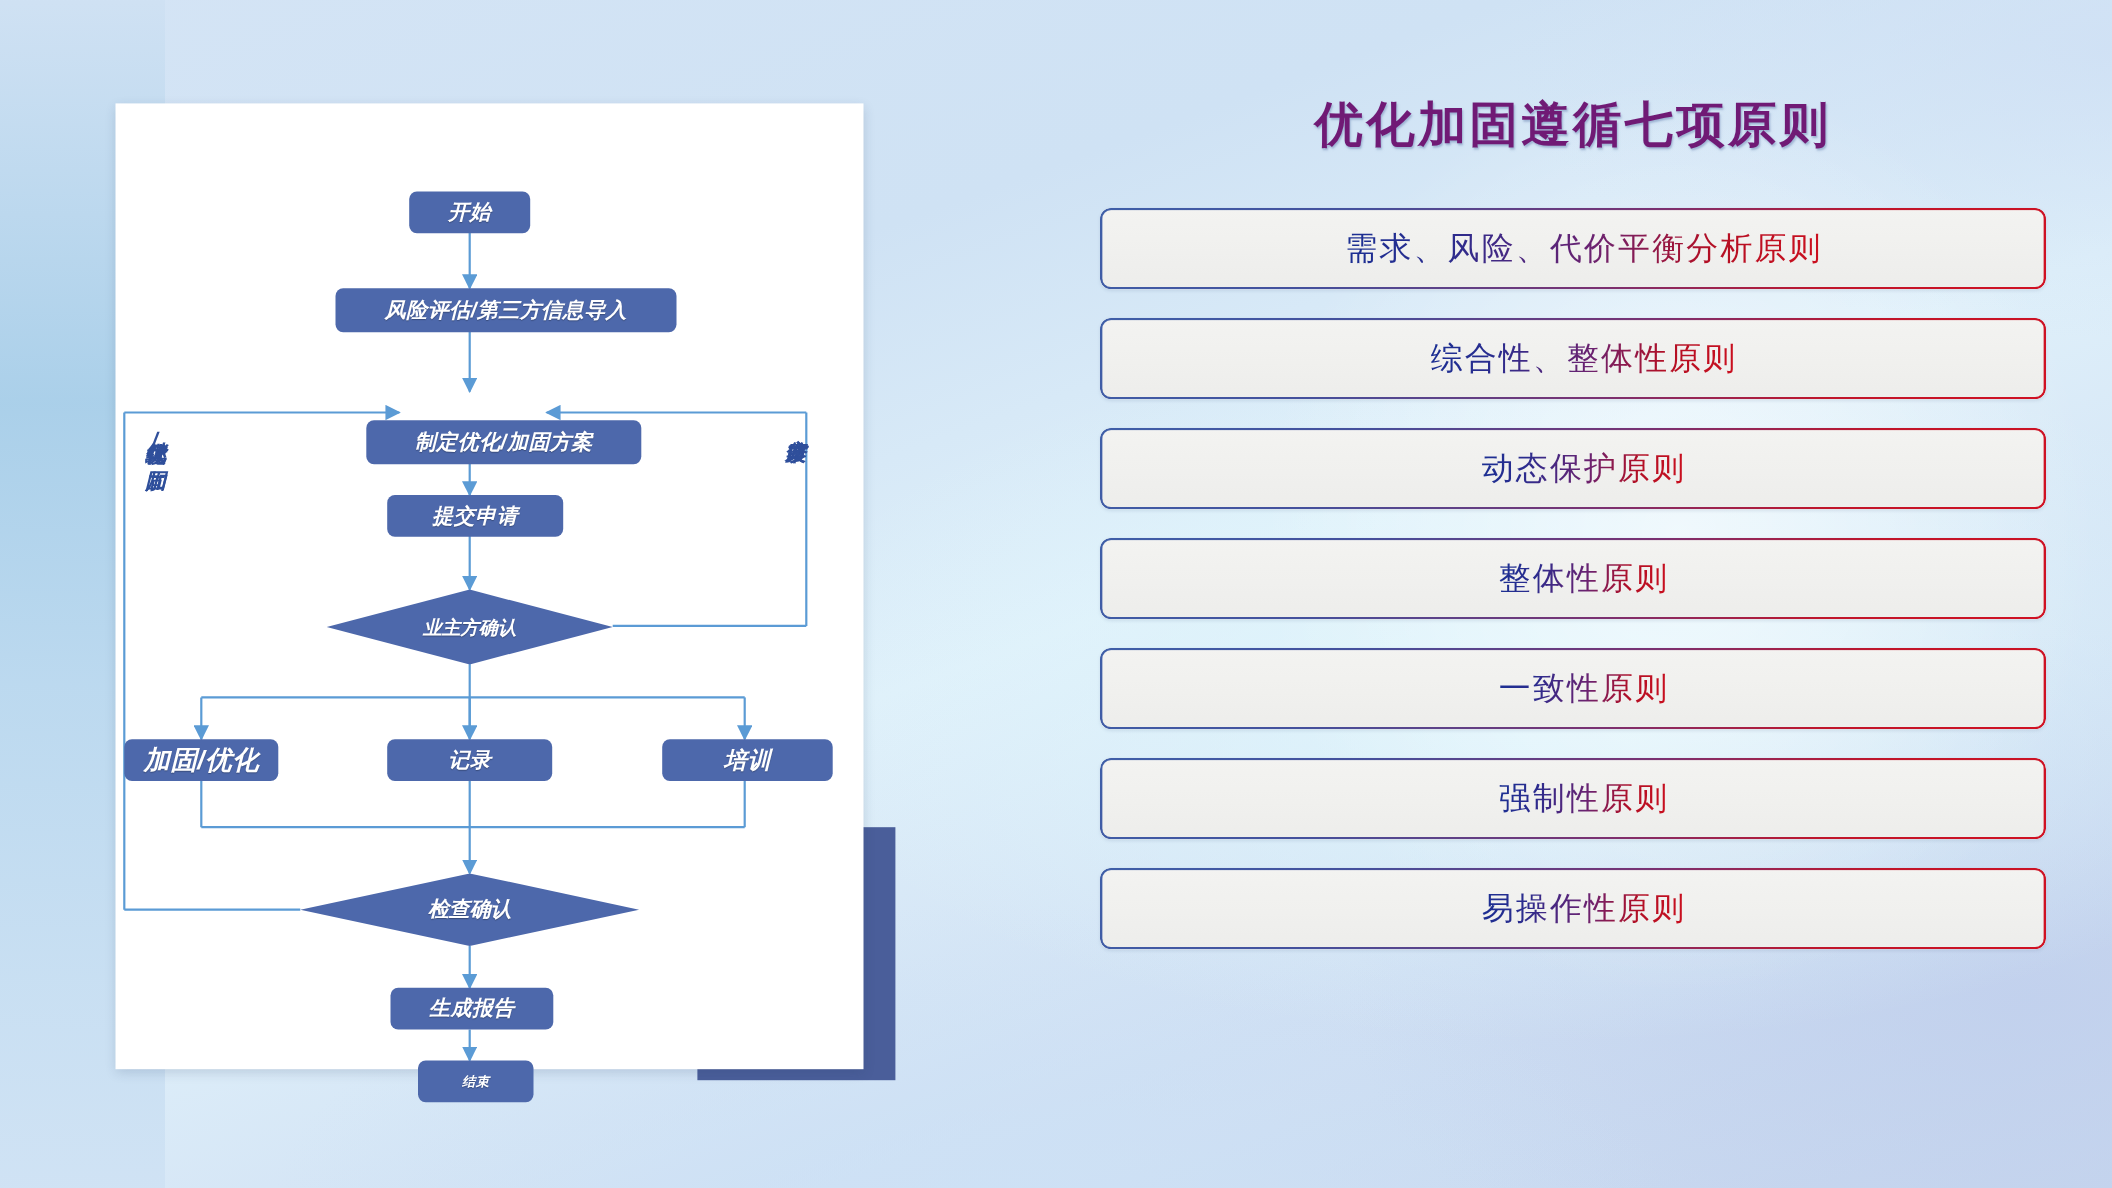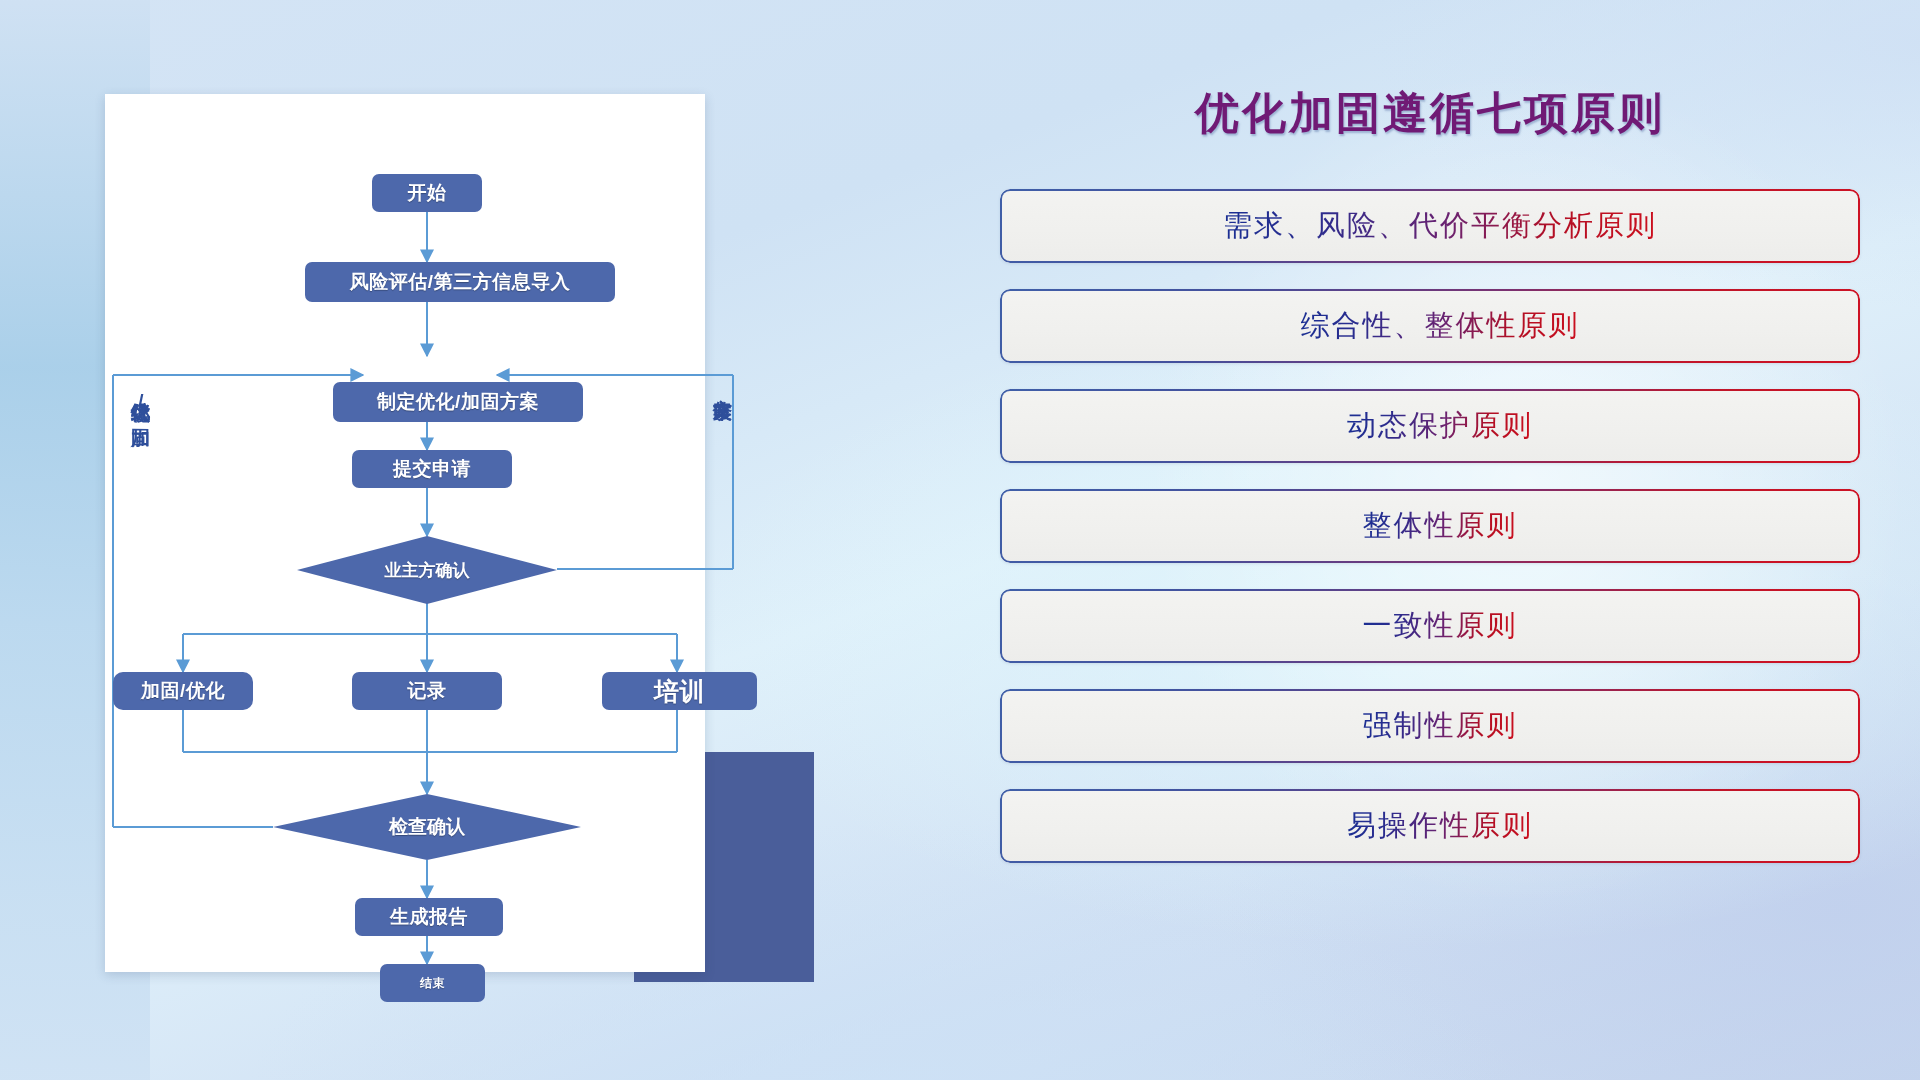--- a/index.html
+++ b/index.html
@@ -32,23 +32,24 @@
     position:absolute; left:56%; top:-12%; width:56%; height:124%;
     background:radial-gradient(ellipse 52% 46% at 42% 46%, rgba(255,255,255,.55) 0%, rgba(255,255,255,0) 68%);
   }
 
   
   #card-shadow{
     position:absolute; left:634px; top:752px; width:180px; height:230px;
     background:#4a5e9a; z-index:1;
   }
   #flow-card{
-    position:absolute; left:105px; top:94px; width:600px; height:878px;
+    position:absolute; left:105px; top:94px; width:680px; height:878px;
     background:#ffffff; z-index:2;
     box-shadow:0 3px 10px rgba(40,60,100,.18);
+    font-style:italic;
   }
   #flow-svg{ position:absolute; left:0; top:0; width:680px; height:878px; }
 
   .fbox{
     position:absolute; z-index:3;
     background:#4d68ab; color:#fff;
     border-radius:7px;
     display:flex; align-items:center; justify-content:center;
     font-weight:bold; letter-spacing:.5px;
     text-shadow:0 1px 1px rgba(0,0,0,.28);
@@ -164,25 +165,25 @@
 
   <div class="fbox" style="left:228px;top:262px;width:250px;height:40px;font-size:19px;margin-top:26px;">制定优化/加固方案</div>
 
   <div class="fbox" style="left:247px;top:356px;width:160px;height:38px;font-size:19px;">提交申请</div>
 
   <svg style="position:absolute;left:192px;top:442px;width:260px;height:68px;z-index:3;" viewBox="0 0 260 68">
     <polygon points="130,0 260,34 130,68 0,34" fill="#4d68ab"></polygon>
   </svg>
   <div class="dlabel" style="left:192px;top:442px;width:260px;height:68px;display:flex;align-items:center;justify-content:center;font-size:17px;">业主方确认</div>
 
-  <div class="fbox" style="left:8px;top:578px;width:140px;height:38px;font-size:19px;border-radius:10px;">加固/优化</div>
+  <div class="fbox" style="left:8px;top:578px;width:140px;height:38px;font-size:24px;">加固/优化</div>
 
   <div class="fbox" style="left:247px;top:578px;width:150px;height:38px;font-size:19px;">记录</div>
 
-  <div class="fbox" style="left:497px;top:578px;width:155px;height:38px;font-size:25px;">培训</div>
+  <div class="fbox" style="left:497px;top:578px;width:155px;height:38px;font-size:21px;">培训</div>
 
   <svg style="position:absolute;left:168px;top:700px;width:308px;height:66px;z-index:3;" viewBox="0 0 308 66">
     <polygon points="154,0 308,33 154,66 0,33" fill="#4d68ab"></polygon>
   </svg>
   <div class="dlabel" style="left:168px;top:700px;width:308px;height:66px;display:flex;align-items:center;justify-content:center;font-size:19px;">检查确认</div>
 
   <div class="fbox" style="left:250px;top:804px;width:148px;height:38px;font-size:19px;">生成报告</div>
 
   <div class="fbox" style="left:275px;top:870px;width:105px;height:38px;font-size:12px;">结束</div>
 

